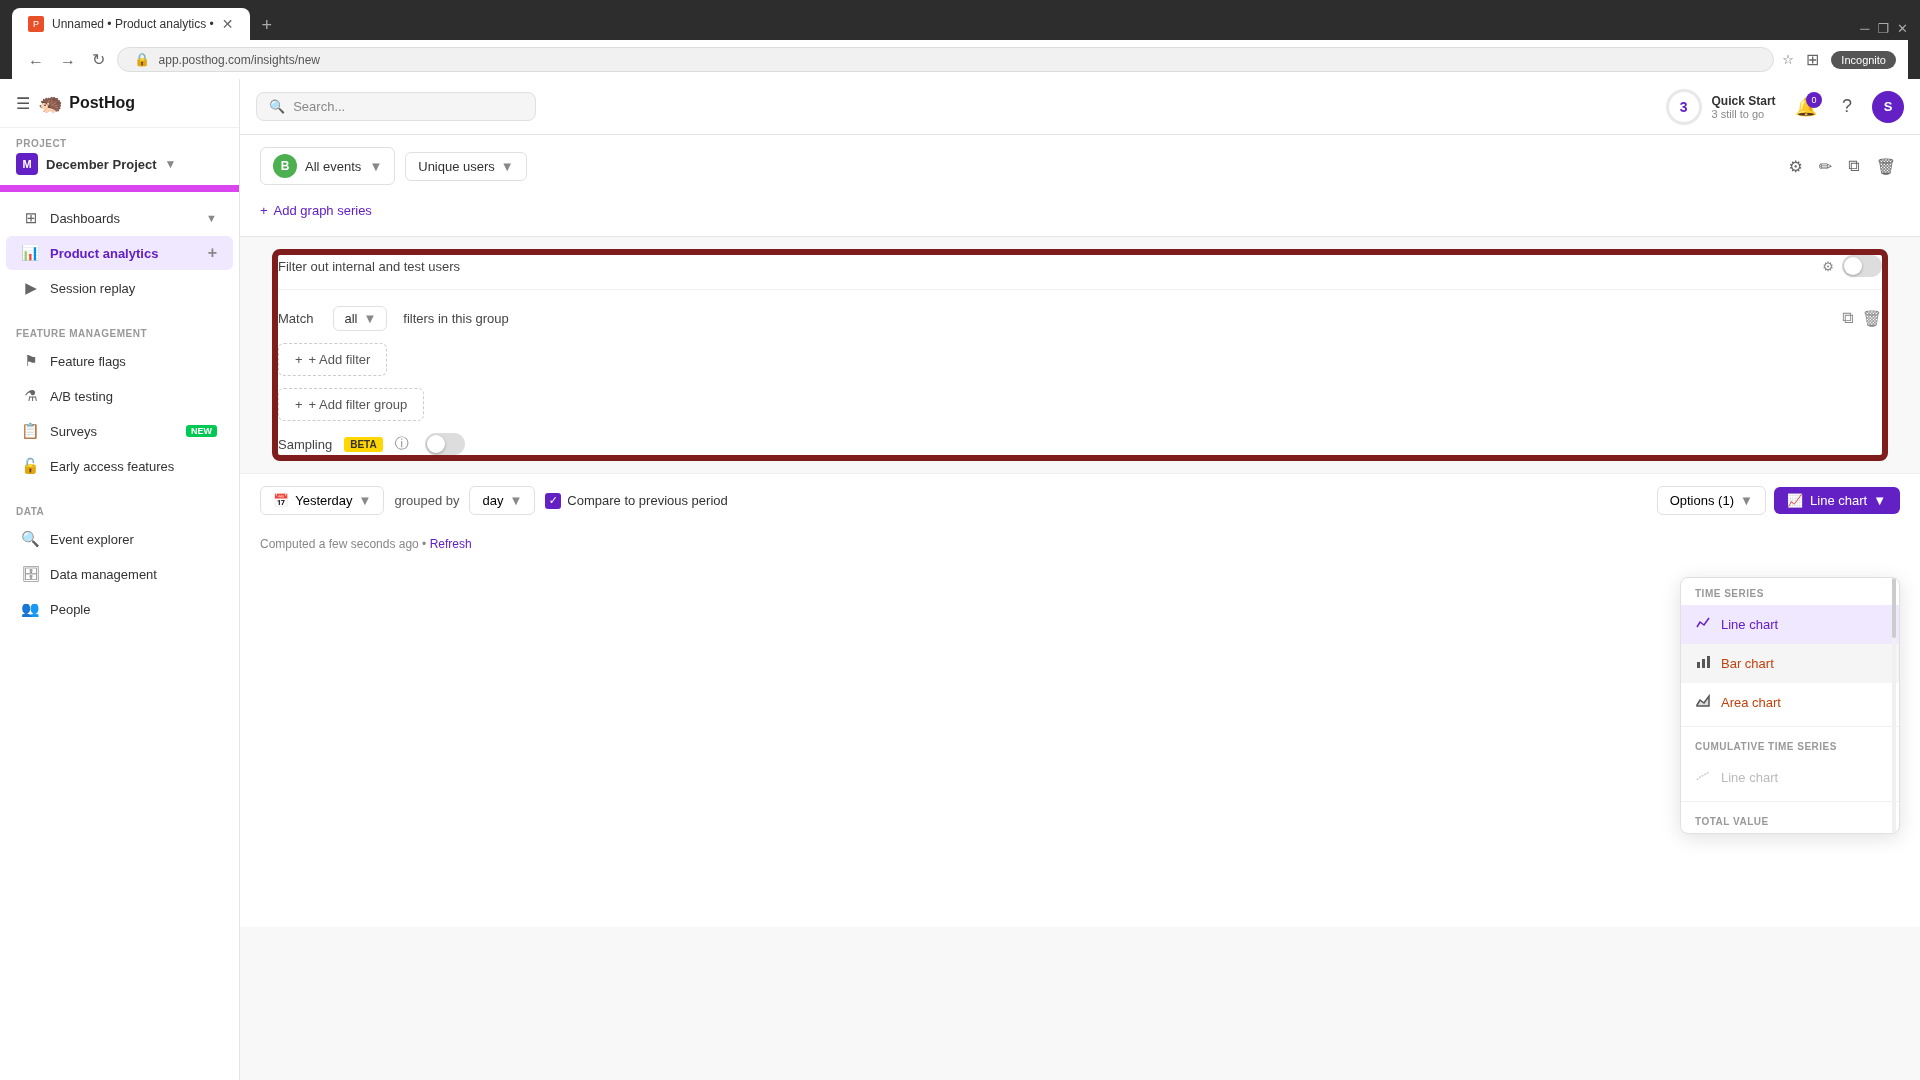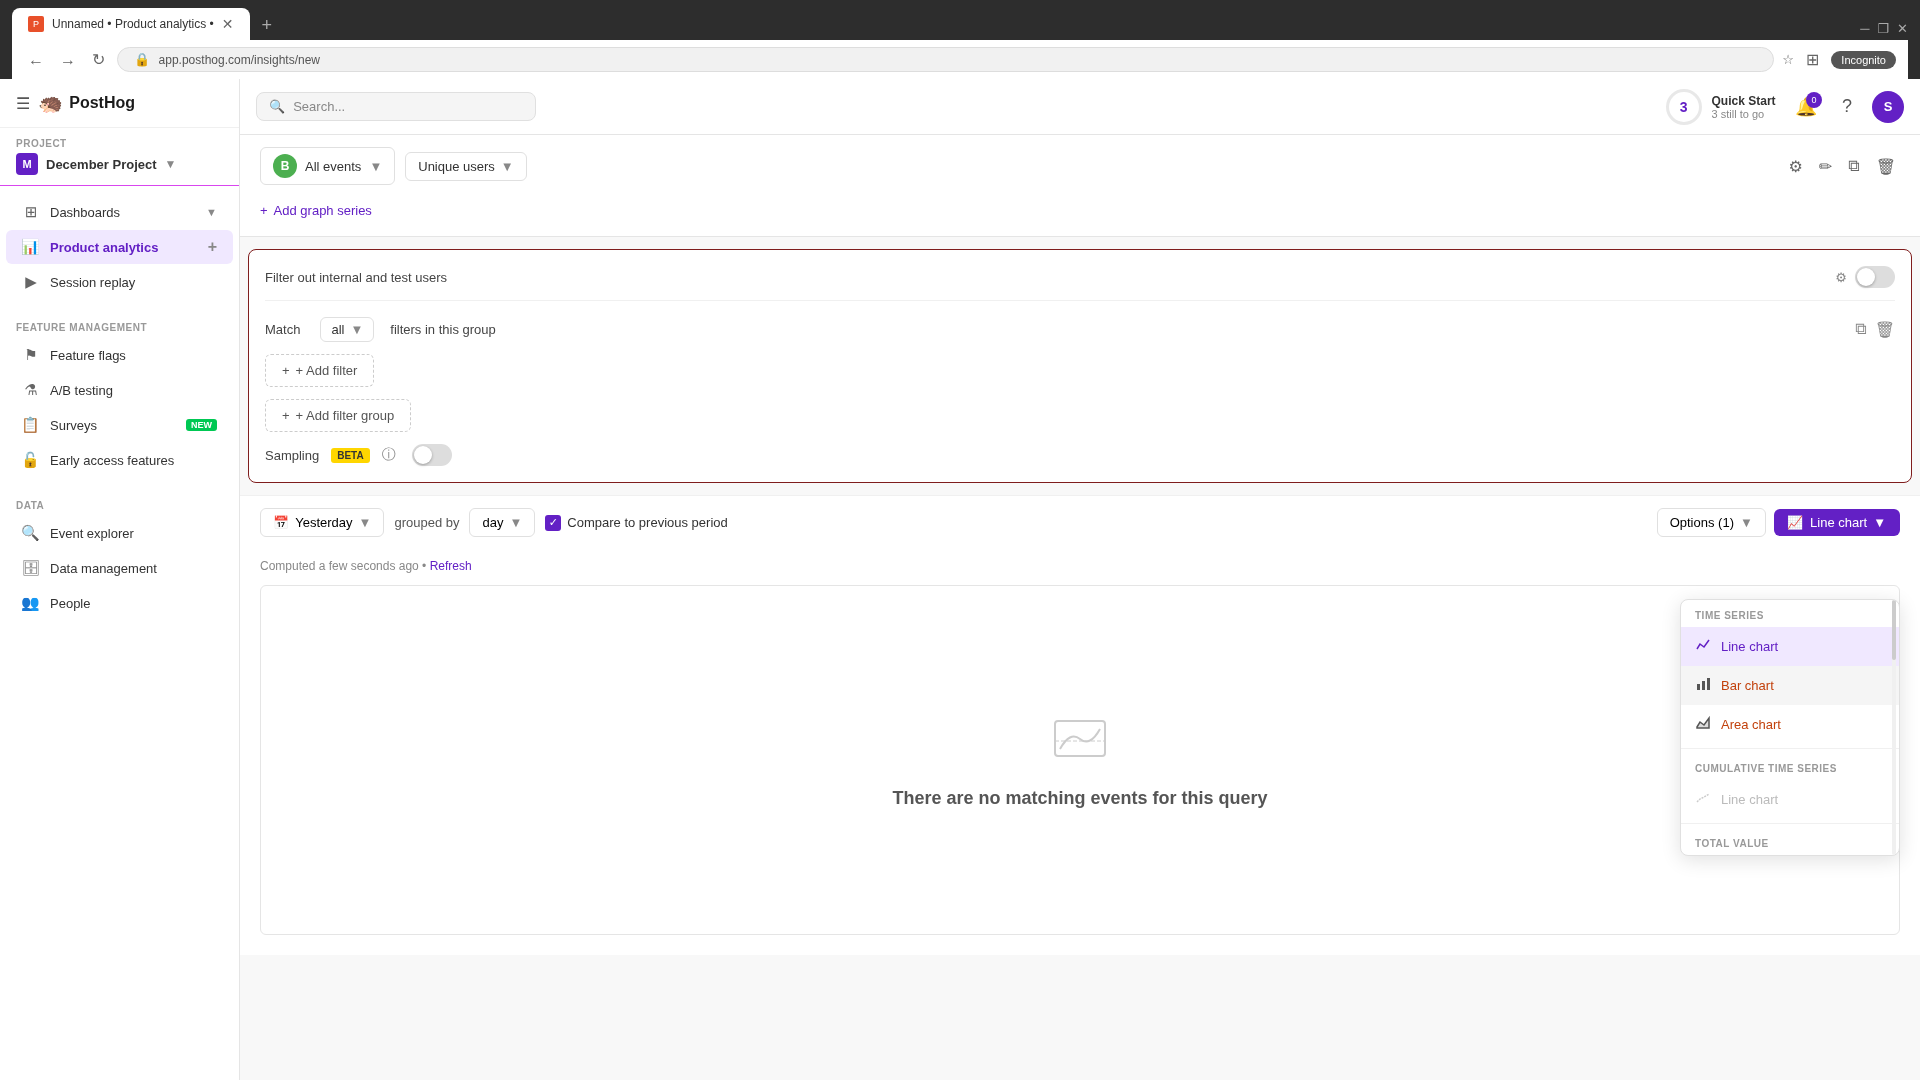--- a/index.html
+++ b/index.html
@@ -36,21 +36,21 @@
     .sidebar-section-label { padding: 6px 16px 4px; font-size: 10px; font-weight: 700; color: #999; letter-spacing: 0.5px; text-transform: uppercase; }
     .sidebar-item { display: flex; align-items: center; gap: 10px; padding: 8px 16px; color: #333; cursor: pointer; border-radius: 6px; margin: 1px 6px; font-size: 13px; }
     .sidebar-item.active { background: #f0e8ff; color: #6320c5; font-weight: 600; }
     .sidebar-item .item-icon { width: 18px; height: 18px; display: flex; align-items: center; justify-content: center; font-size: 15px; color: #666; }
     .sidebar-item.active .item-icon { color: #6320c5; }
     .sidebar-item .item-label { flex: 1; }
     .sidebar-item .item-plus { color: #888; font-size: 16px; }
     .sidebar-item .item-arrow { color: #888; font-size: 11px; }
     .new-badge { background: #00c853; color: white; font-size: 9px; font-weight: 700; padding: 1px 5px; border-radius: 3px; text-transform: uppercase; }
 
-    .project-section { padding: 10px 16px; border-bottom: 1px solid #d946ef; }
+    .project-section { padding: 10px 16px; border-bottom: 7px solid #d946ef; }
     .project-label { font-size: 10px; color: #999; font-weight: 700; text-transform: uppercase; letter-spacing: 0.5px; margin-bottom: 4px; }
     .project-name { display: flex; align-items: center; gap: 8px; font-size: 13px; font-weight: 600; color: #333; cursor: pointer; }
     .project-avatar { width: 22px; height: 22px; background: #6320c5; color: white; border-radius: 4px; display: flex; align-items: center; justify-content: center; font-size: 11px; font-weight: 700; }
 
     
     .top-bar { background: #fff; border-bottom: 1px solid #e5e5e5; padding: 0 16px; display: flex; align-items: center; gap: 16px; height: 56px; }
     .search-box { background: #f5f5f5; border: 1px solid #e0e0e0; border-radius: 8px; padding: 6px 12px; display: flex; align-items: center; gap: 8px; width: 280px; color: #888; font-size: 13px; cursor: pointer; }
     .top-spacer { flex: 1; }
     .quick-start { display: flex; align-items: center; gap: 10px; cursor: pointer; }
     .qs-circle { width: 36px; height: 36px; border-radius: 50%; border: 3px solid #e8e8e8; display: flex; align-items: center; justify-content: center; font-size: 14px; font-weight: 700; color: #6320c5; position: relative; }
@@ -69,21 +69,21 @@
     .insight-panel { background: #fff; border-bottom: 1px solid #e5e5e5; padding: 12px 20px; }
     .filter-row { display: flex; align-items: center; gap: 10px; margin-bottom: 12px; }
     .event-selector { display: flex; align-items: center; gap: 8px; background: #fff; border: 1px solid #e0e0e0; border-radius: 6px; padding: 6px 12px; cursor: pointer; font-size: 13px; color: #333; }
     .event-btn-icon { width: 24px; height: 24px; background: #4caf50; border-radius: 50%; display: flex; align-items: center; justify-content: center; color: white; font-size: 12px; font-weight: 700; }
     .select-dropdown { background: #fff; border: 1px solid #e0e0e0; border-radius: 6px; padding: 6px 12px; font-size: 13px; color: #333; display: flex; align-items: center; gap: 6px; cursor: pointer; justify-content: flex-end; }
     .icon-toolbar { display: flex; align-items: center; gap: 8px; margin-left: auto; }
     .toolbar-btn { background: none; border: none; cursor: pointer; color: #666; font-size: 16px; padding: 4px; border-radius: 4px; }
     .add-series { color: #6320c5; font-size: 13px; cursor: pointer; display: flex; align-items: center; gap: 6px; padding: 6px 0; }
 
     
-    .filter-section { background: #fff; border: 1px solid #7f1d1d; border-radius: 8px; margin: 12px 8px; padding: 16px; }
+    .filter-section { background: #fff; border: 6px solid #7f1d1d; border-radius: 8px; margin: 12px 32px; }
     .filter-internal { display: flex; align-items: center; justify-content: space-between; margin-bottom: 16px; padding-bottom: 12px; border-bottom: 1px solid #f0f0f0; }
     .filter-internal-label { font-size: 13px; color: #444; }
     .toggle { width: 40px; height: 22px; background: #ddd; border-radius: 11px; position: relative; cursor: pointer; }
     .toggle-knob { width: 18px; height: 18px; background: white; border-radius: 50%; position: absolute; top: 2px; left: 2px; box-shadow: 0 1px 3px rgba(0,0,0,0.3); }
 
     .match-row { display: flex; align-items: center; gap: 16px; margin-bottom: 12px; }
     .match-label { font-size: 13px; color: #444; margin-right: 4px; }
     .match-select { background: #fff; border: 1px solid #e0e0e0; border-radius: 6px; padding: 4px 10px; font-size: 13px; color: #333; display: flex; align-items: center; gap: 6px; cursor: pointer; }
     .match-desc { font-size: 13px; color: #444; flex: 1; }
     .match-actions { display: flex; gap: 8px; }
@@ -362,32 +362,20 @@
           </div>
         </div>
       </div>
 
       <div class="chart-area" style="position:relative; min-height: 400px;">
         <div class="computed-text">
           <span>Computed a few seconds ago</span>
           <span> • </span>
           <span class="refresh-link">Refresh</span>
         </div>
-        <div style="border: 1px solid #e5e5e5; border-radius: 6px; min-height: 350px; display:flex; align-items:center; justify-content:center; flex-direction:column;">
-          <div class="empty-chart">
-            <div class="empty-icon">
-              <svg width="60" height="50" viewBox="0 0 60 50" fill="none">
-                <rect x="5" y="10" width="50" height="35" rx="3" stroke="#ccc" stroke-width="2" fill="none"></rect>
-                <line x1="5" y1="30" x2="55" y2="30" stroke="#ccc" stroke-width="1" stroke-dasharray="4 2"></line>
-                <path d="M10 38 Q20 20 30 28 Q40 36 50 18" stroke="#ccc" stroke-width="2" fill="none"></path>
-              </svg>
-            </div>
-            <div class="empty-text">There are no matching events for this query</div>
-          </div>
-        </div>
 
         <div class="chart-dropdown">
           <div style="position:relative">
             <div class="dropdown-section-header">TIME SERIES</div>
 
             <div class="dropdown-item selected">
               <span class="dropdown-icon">
                 <svg width="16" height="16" viewBox="0 0 16 16" fill="none">
                   <path d="M2 12 L5 7 L9 10 L14 3" stroke="#6320c5" stroke-width="1.5" fill="none"></path>
                 </svg>

